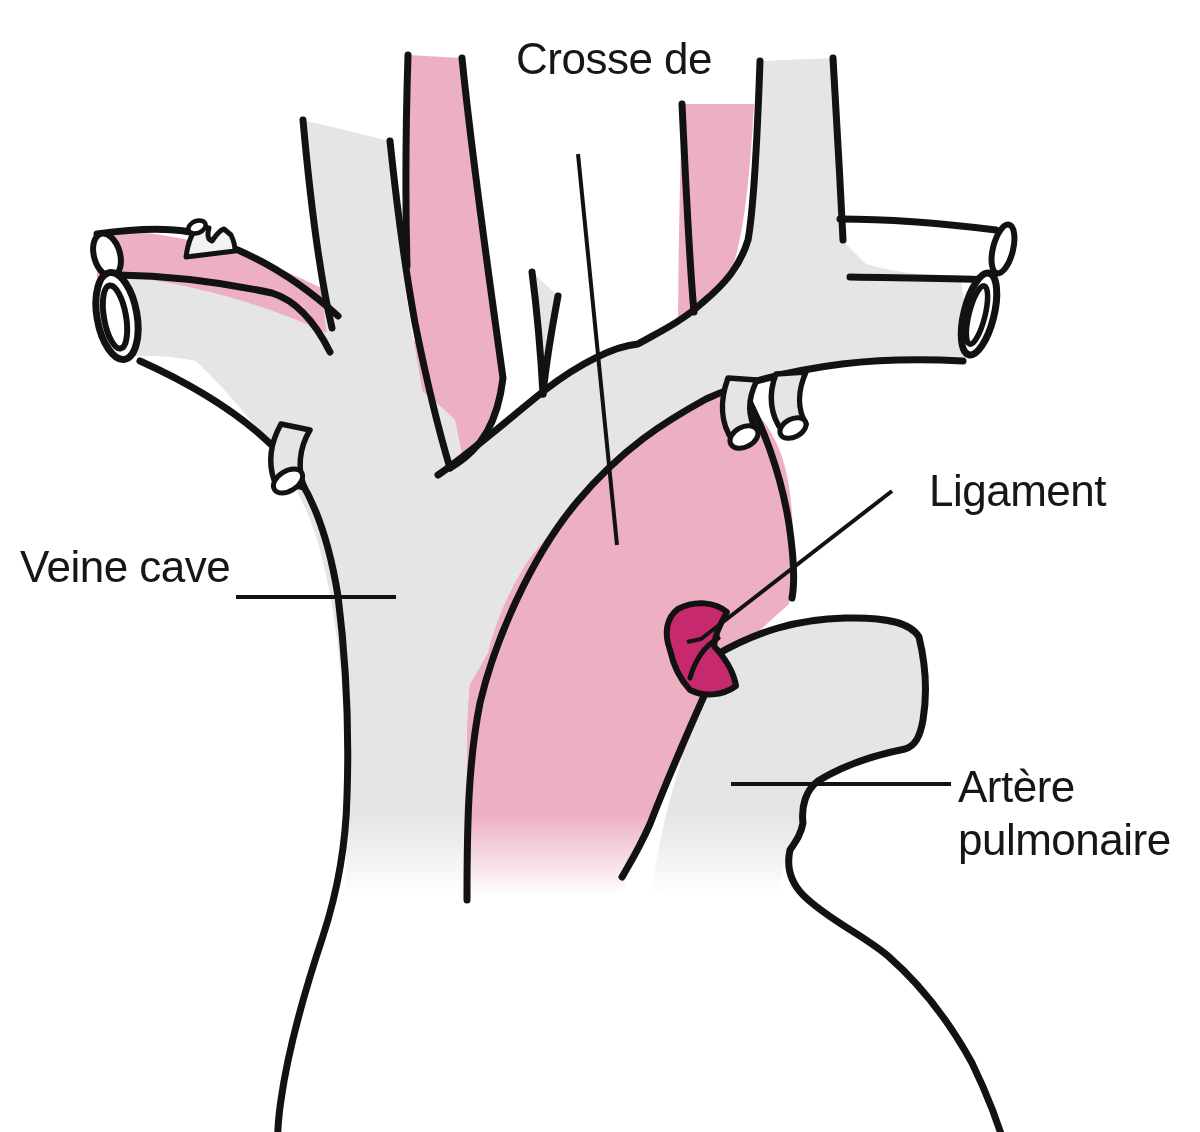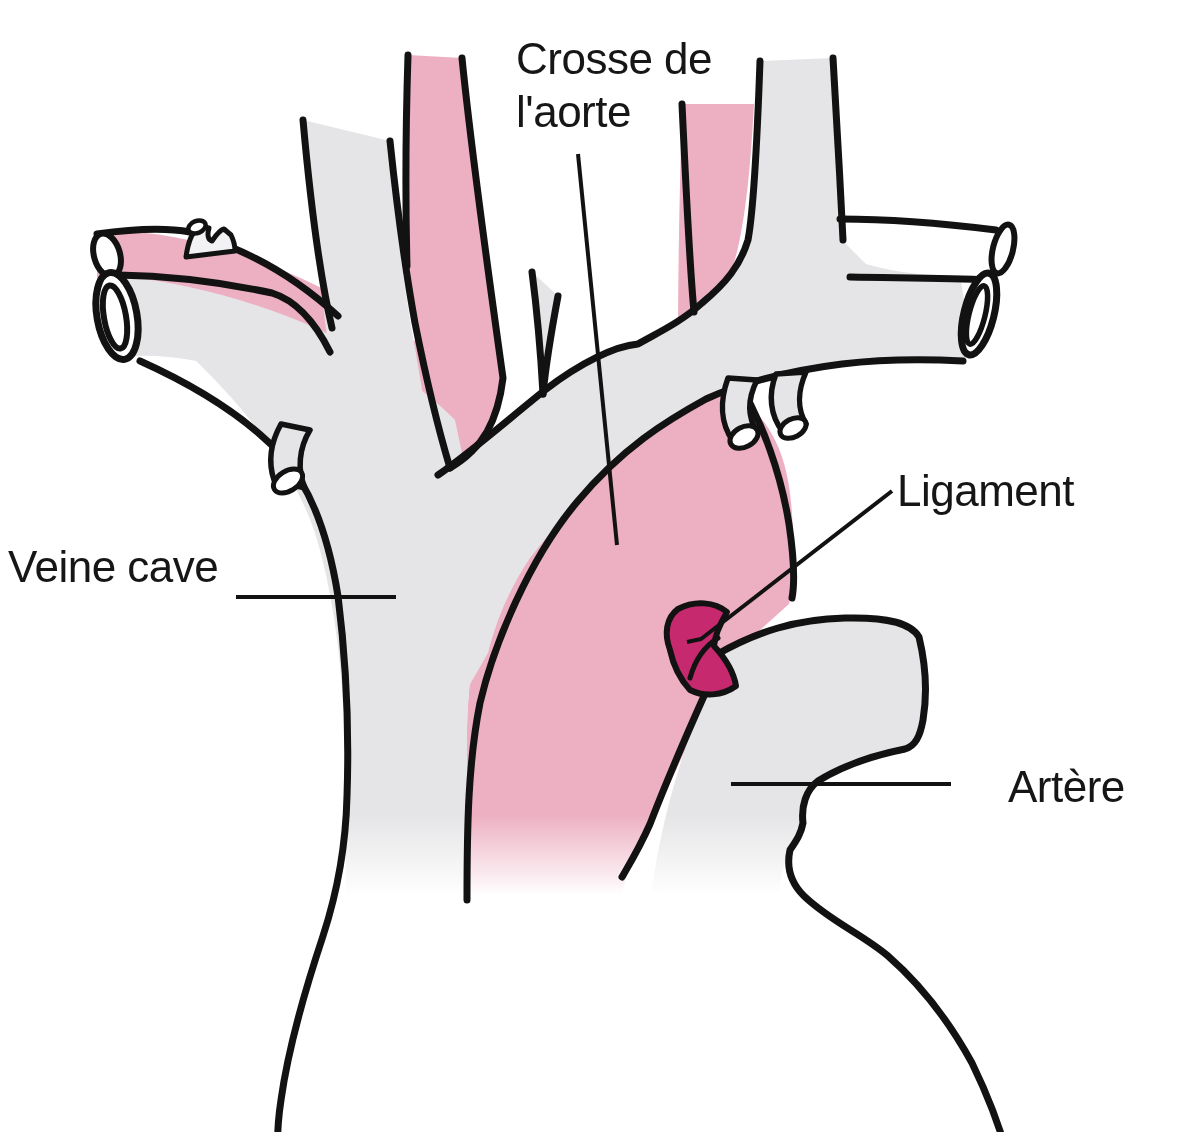--- a/index.html
+++ b/index.html
@@ -145,28 +145,28 @@
         <path d="M578,126 L617,517"></path>
         <path d="M236,569 L396,569"></path>
         <path d="M892,463 L701,611 L687,614"></path>
         <path d="M951,756 L731,756"></path>
       </g>
     </g>
   </svg>
 
   <div class="lbl" style="left:516px;top:4px;">
     <span>Crosse de</span>
-    <span>l'aorte</span>
   </div>
 
-  <div class="lbl" style="left:8px;top:512px;">
+  <div class="lbl" style="left:20px;top:512px;">
     <span>Veine cave</span>
   </div>
 
-  <div class="lbl" style="left:897px;top:436px;">
+  <div class="lbl" style="left:929px;top:436px;">
     <span>Ligament</span>
   </div>
 
-  <div class="lbl" style="left:1008px;top:732px;">
+  <div class="lbl" style="left:958px;top:732px;">
     <span>Artère</span>
+    <span>pulmonaire</span>
   </div>
 
 </div>
 
 </body></html>

